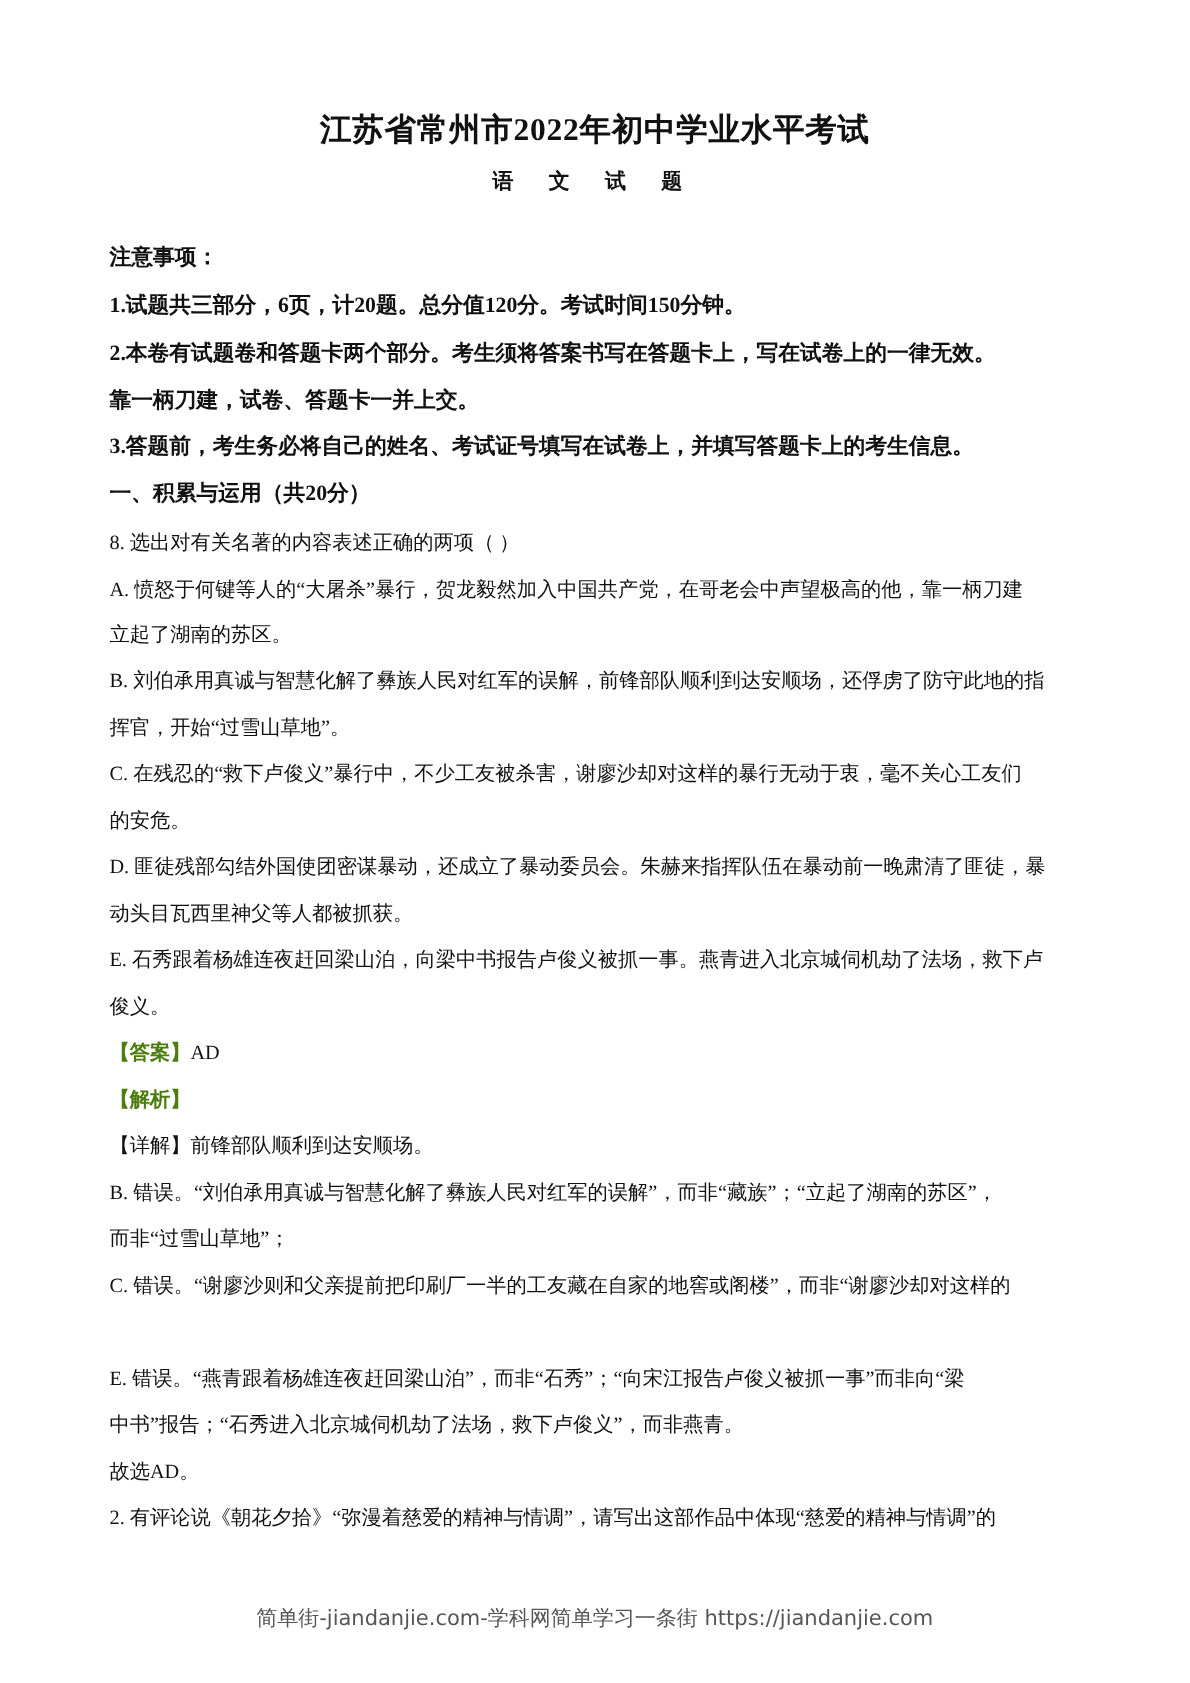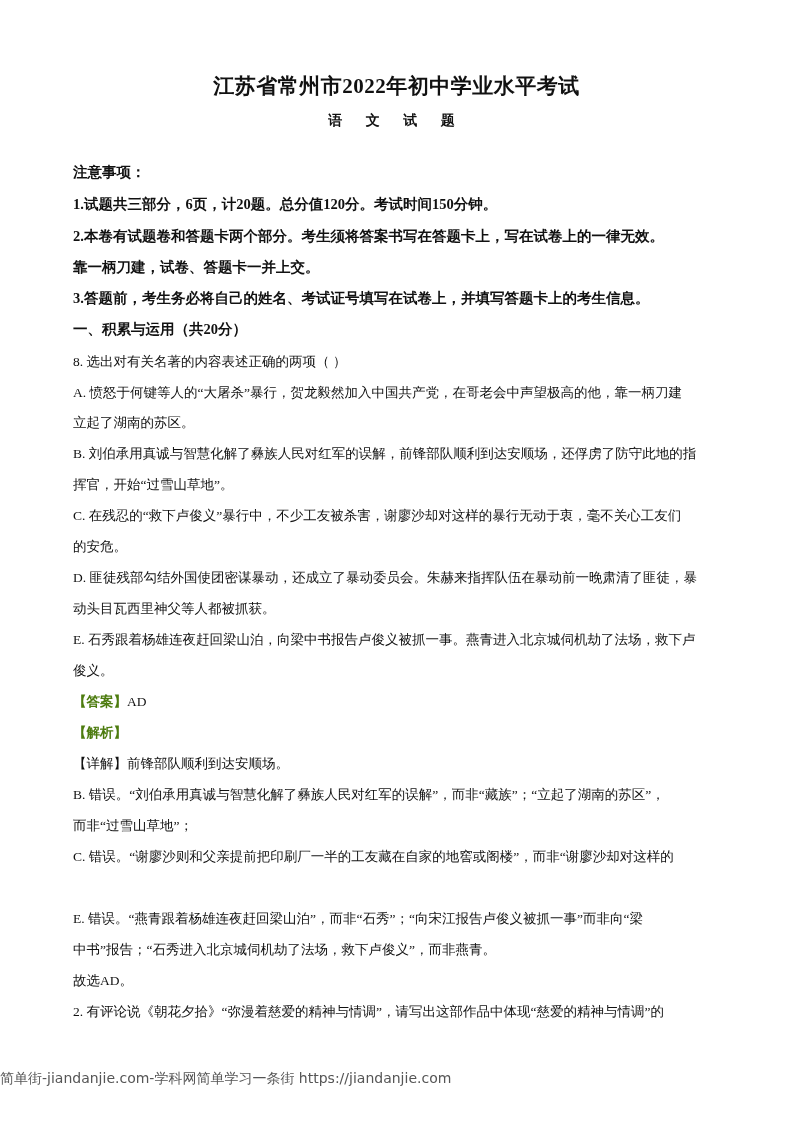--- a/index.html
+++ b/index.html
@@ -5,21 +5,21 @@
   html, body { margin: 0; padding: 0; background: #ffffff; }
   body { width: 793px; height: 1122px; position: relative; overflow: hidden;
          font-family: "Liberation Serif", "DejaVu Serif", serif; color: #111; }
   .page { position: absolute; left: 0; top: 0; width: 793px; height: 966px; }
   .title { position: absolute; left: 0; width: 793px; text-align: center; font-weight: bold; color: #111; }
   .t1 { top: 72px; font-size: 21px; letter-spacing: 0.5px; }
   .t2 { top: 112px; font-size: 14px; letter-spacing: 10px; }
   .line { position: absolute; left: 73px; width: 650px; font-size: 13.5px; line-height: 20px; white-space: nowrap; margin-top: 12px; }
   .bold { font-weight: bold; font-size: 14.5px; }
   .blue { color: #4d7c0f; font-weight: bold; }
-  .footer { position: absolute; top: 1070px; left: 0; width: 793px; text-align: left;
+  .footer { position: absolute; top: 1070px; left: 0; width: 793px; text-align: center;
             font-family: "DejaVu Sans", "Liberation Sans", sans-serif; font-size: 14px; color: #555; }
 </style>
 </head>
 <body>
 
 <div class="page">
   <div class="title t1">江苏省常州市2022年初中学业水平考试</div>
   <div class="title t2">语 文 试 题</div>
 
   <div class="line bold" style="top:150px">注意事项：</div>

